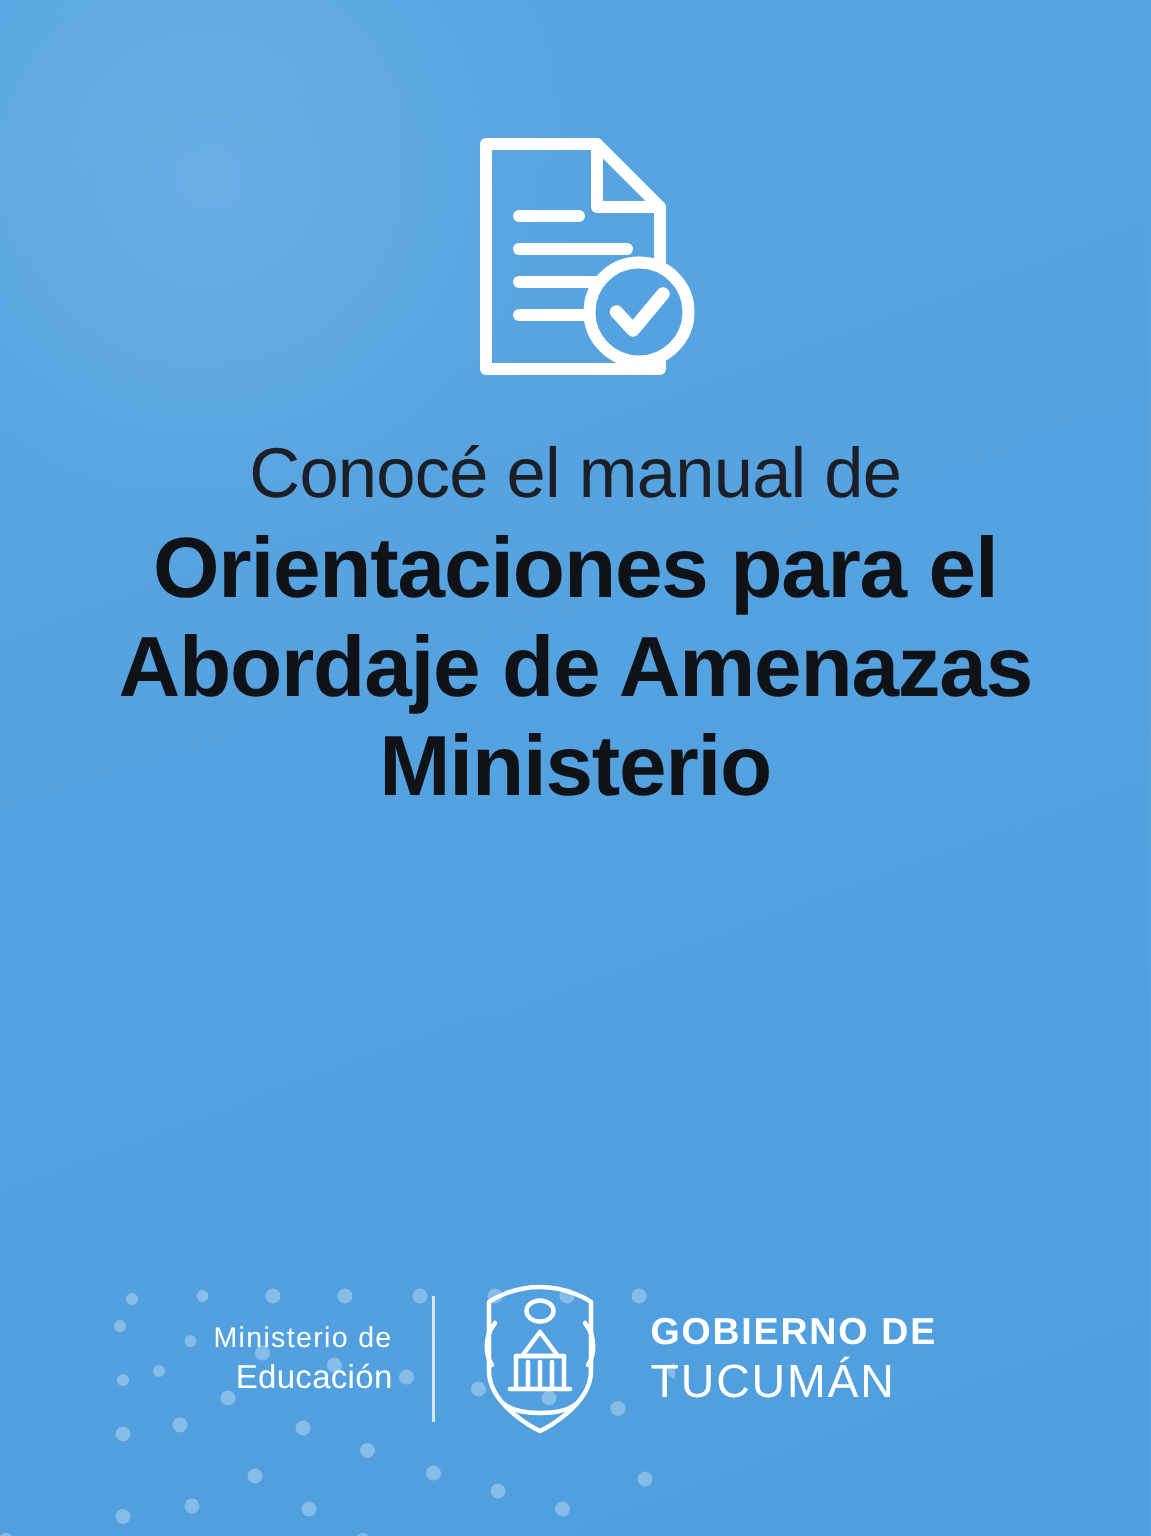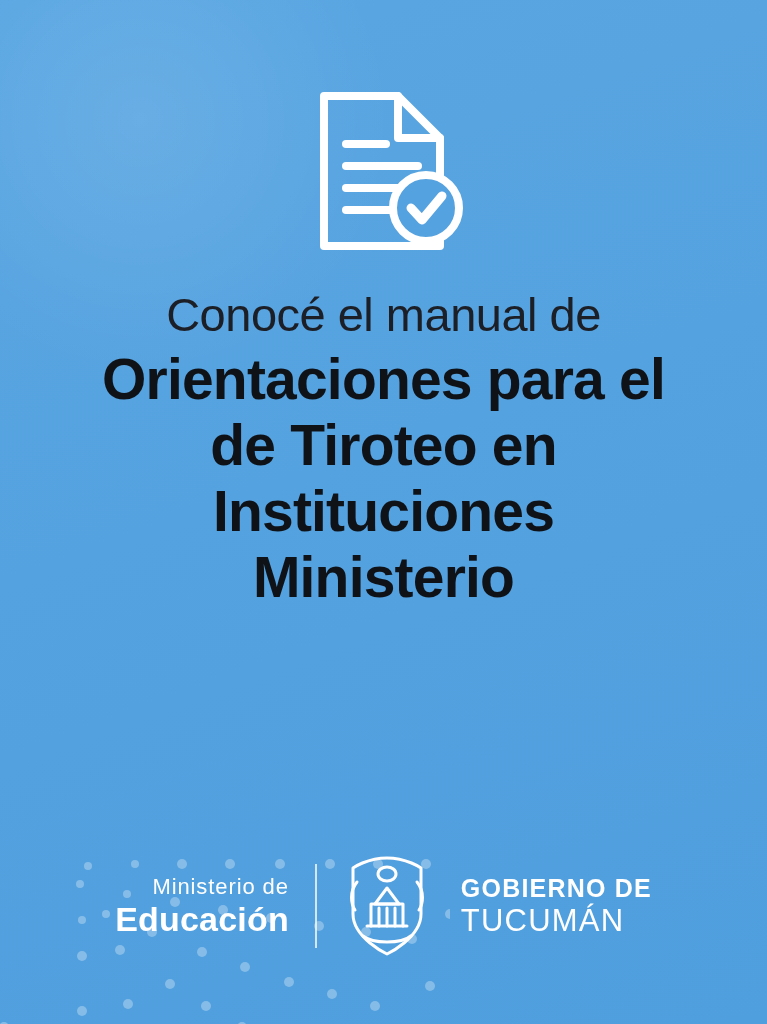--- a/index.html
+++ b/index.html
@@ -94,31 +94,30 @@
     justify-content: center;
     align-items: center;
   }
 
   .ministry {
     text-align: right;
     color: #ffffff;
     padding-right: 26px;
   }
   .ministry .line1 {
-    font-size: 22px;
+    font-size: 19px;
     font-weight: 400;
     letter-spacing: 0.9px;
     line-height: 1.25;
   }
   .ministry .line2 {
-    font-size: 34px;
-    font-weight: 700;
+    font-size: 22px;
+    font-weight: 400;
     letter-spacing: 0.2px;
     line-height: 1.15;
-    text-align: center;
   }
 
   .divider {
     width: 2px;
     height: 84px;
     background: rgba(255,255,255,0.75);
   }
 
   .shield {
     width: 92px;
@@ -251,21 +250,21 @@
         <line x1="52" y1="122" x2="104" y2="122"></line>
       </g>
       <circle cx="132" cy="120" r="33" fill="#55a2e0" stroke="#ffffff" stroke-width="8"></circle>
       <path d="M117 120 l11 12 l20 -24" fill="none" stroke="#ffffff" stroke-width="9" stroke-linecap="round" stroke-linejoin="round"></path>
     </svg>
 
     <div class="headline-block">
       <div class="kicker">Conocé el manual de</div>
       <div class="title">
         <div>Orientaciones para el</div>
-        <div>de Tiroteo en Instituciones</div>
+        <div>Abordaje de Amenazas</div>
         <div>Ministerio</div>
       </div>
     </div>
 
   </div>
 
   <div class="footer">
 
     <div class="ministry">
       <div class="line1">Ministerio de</div>

